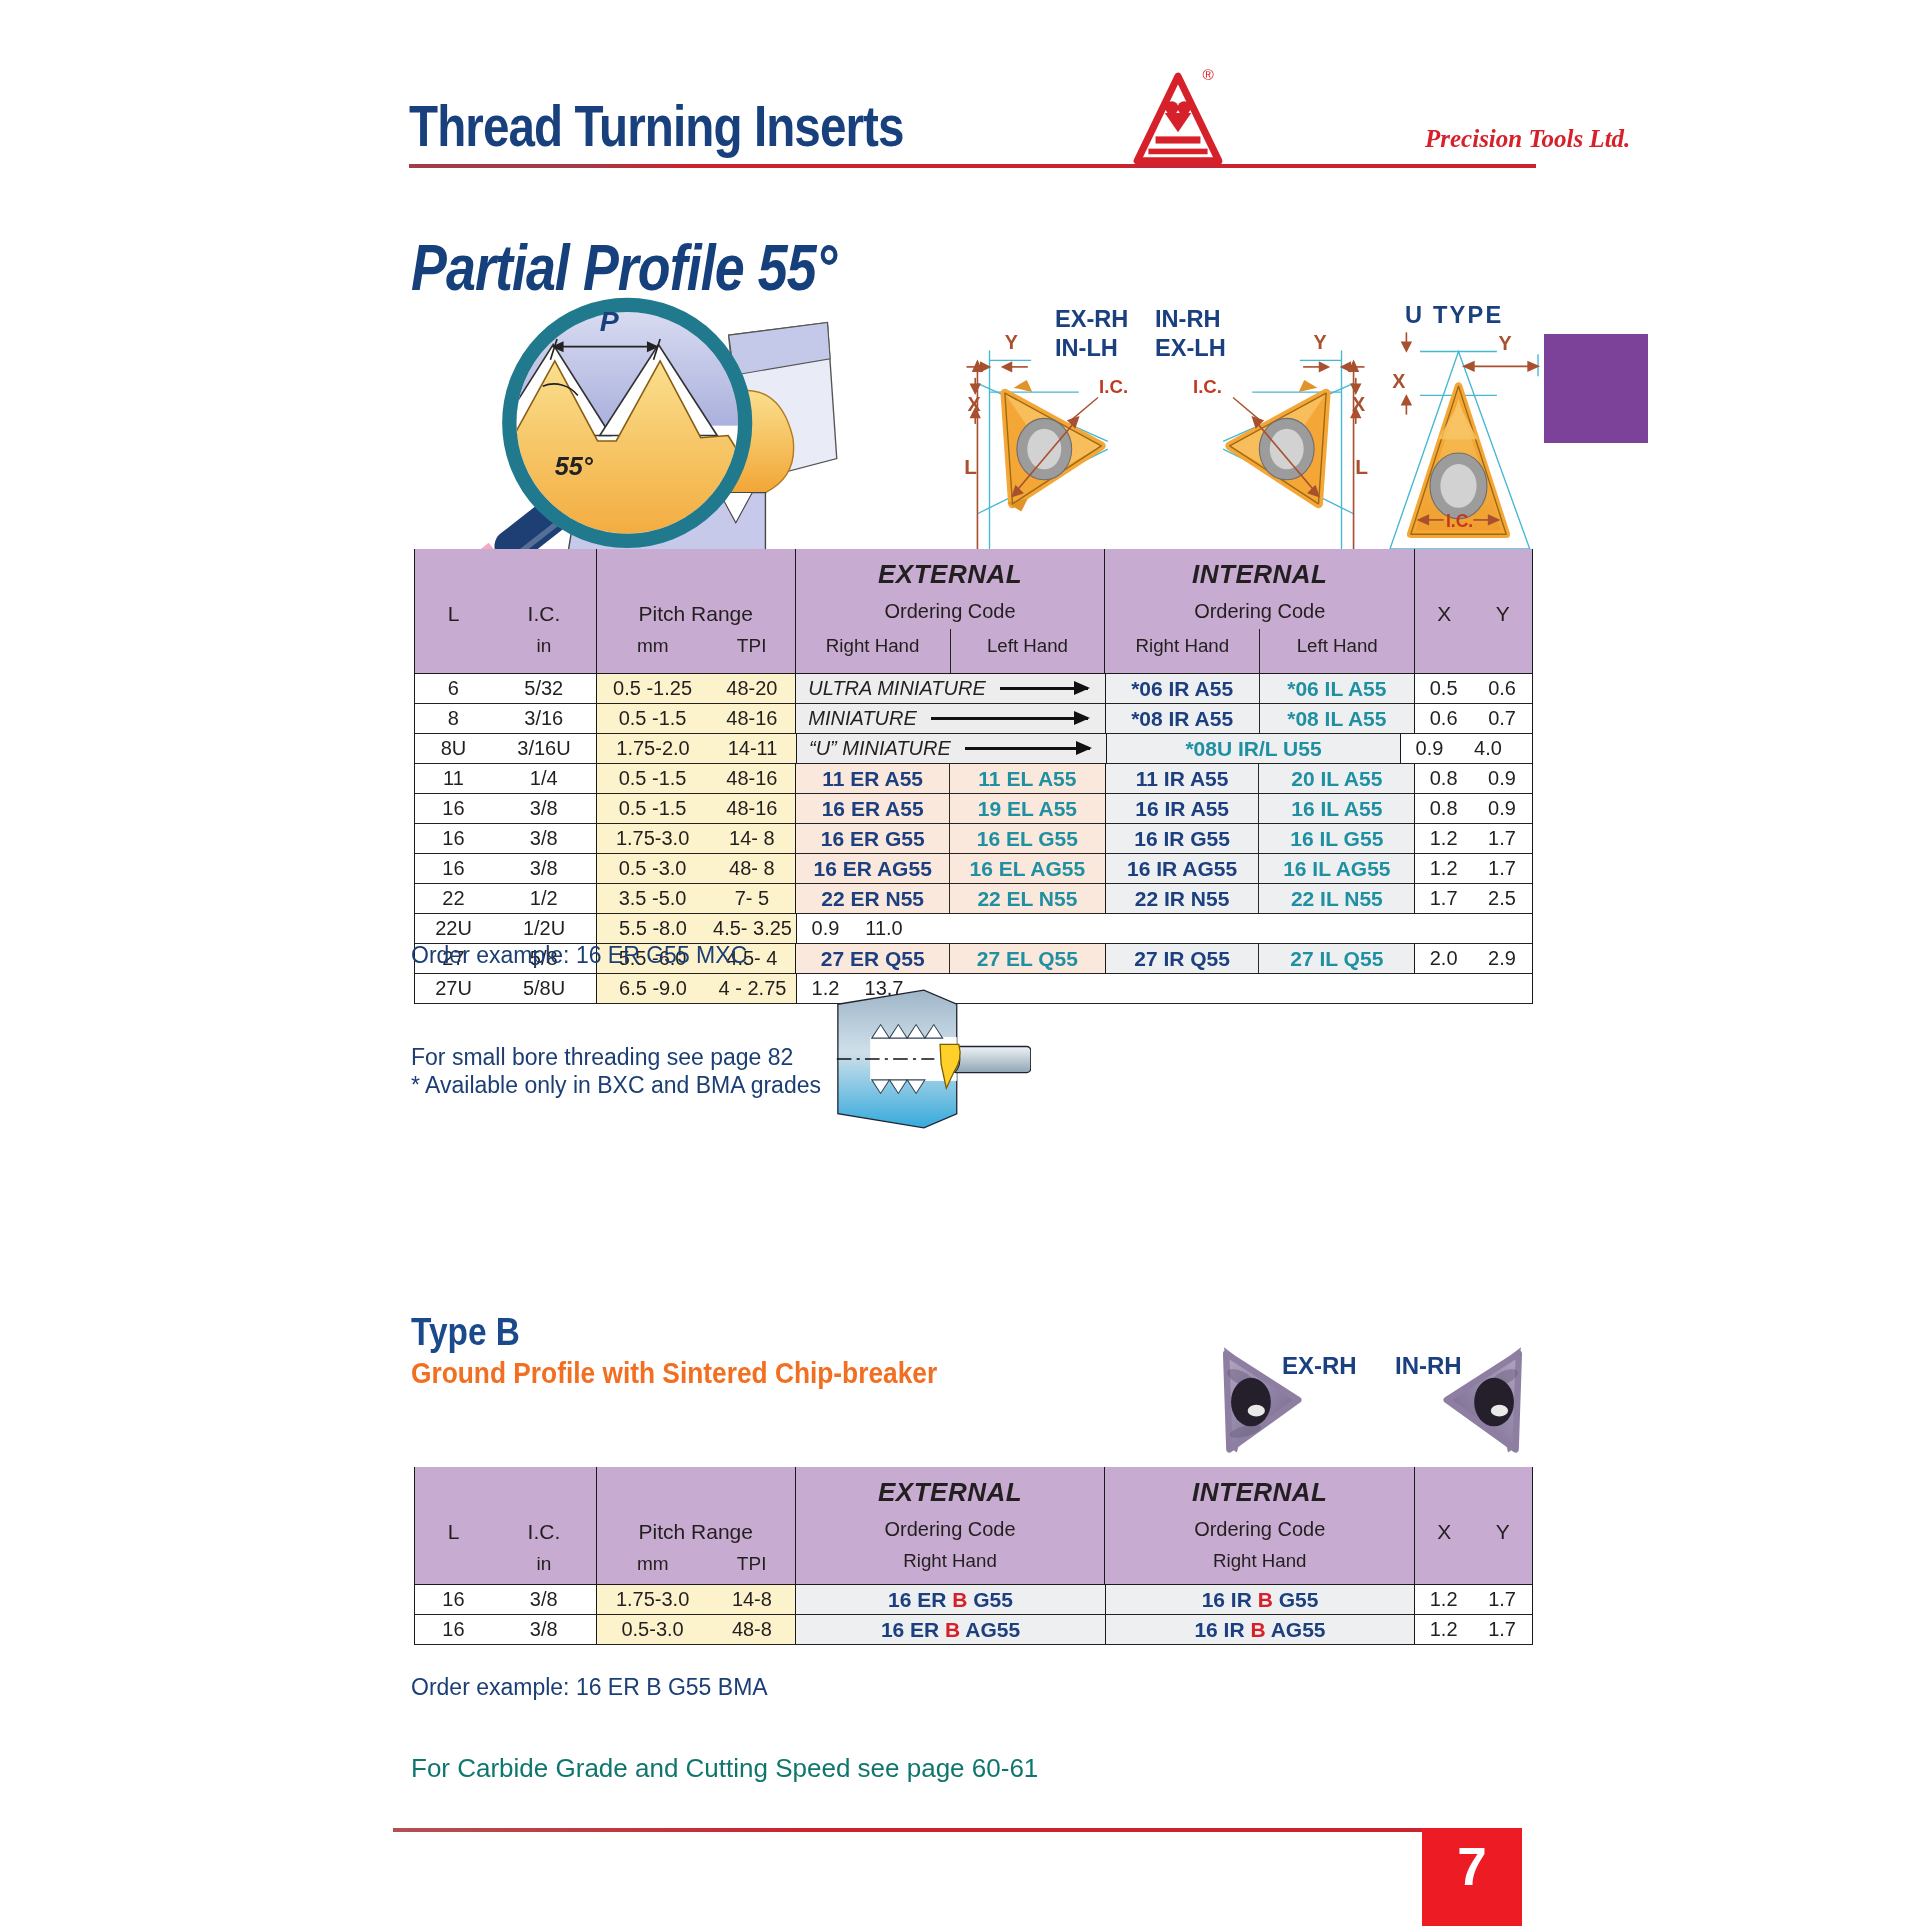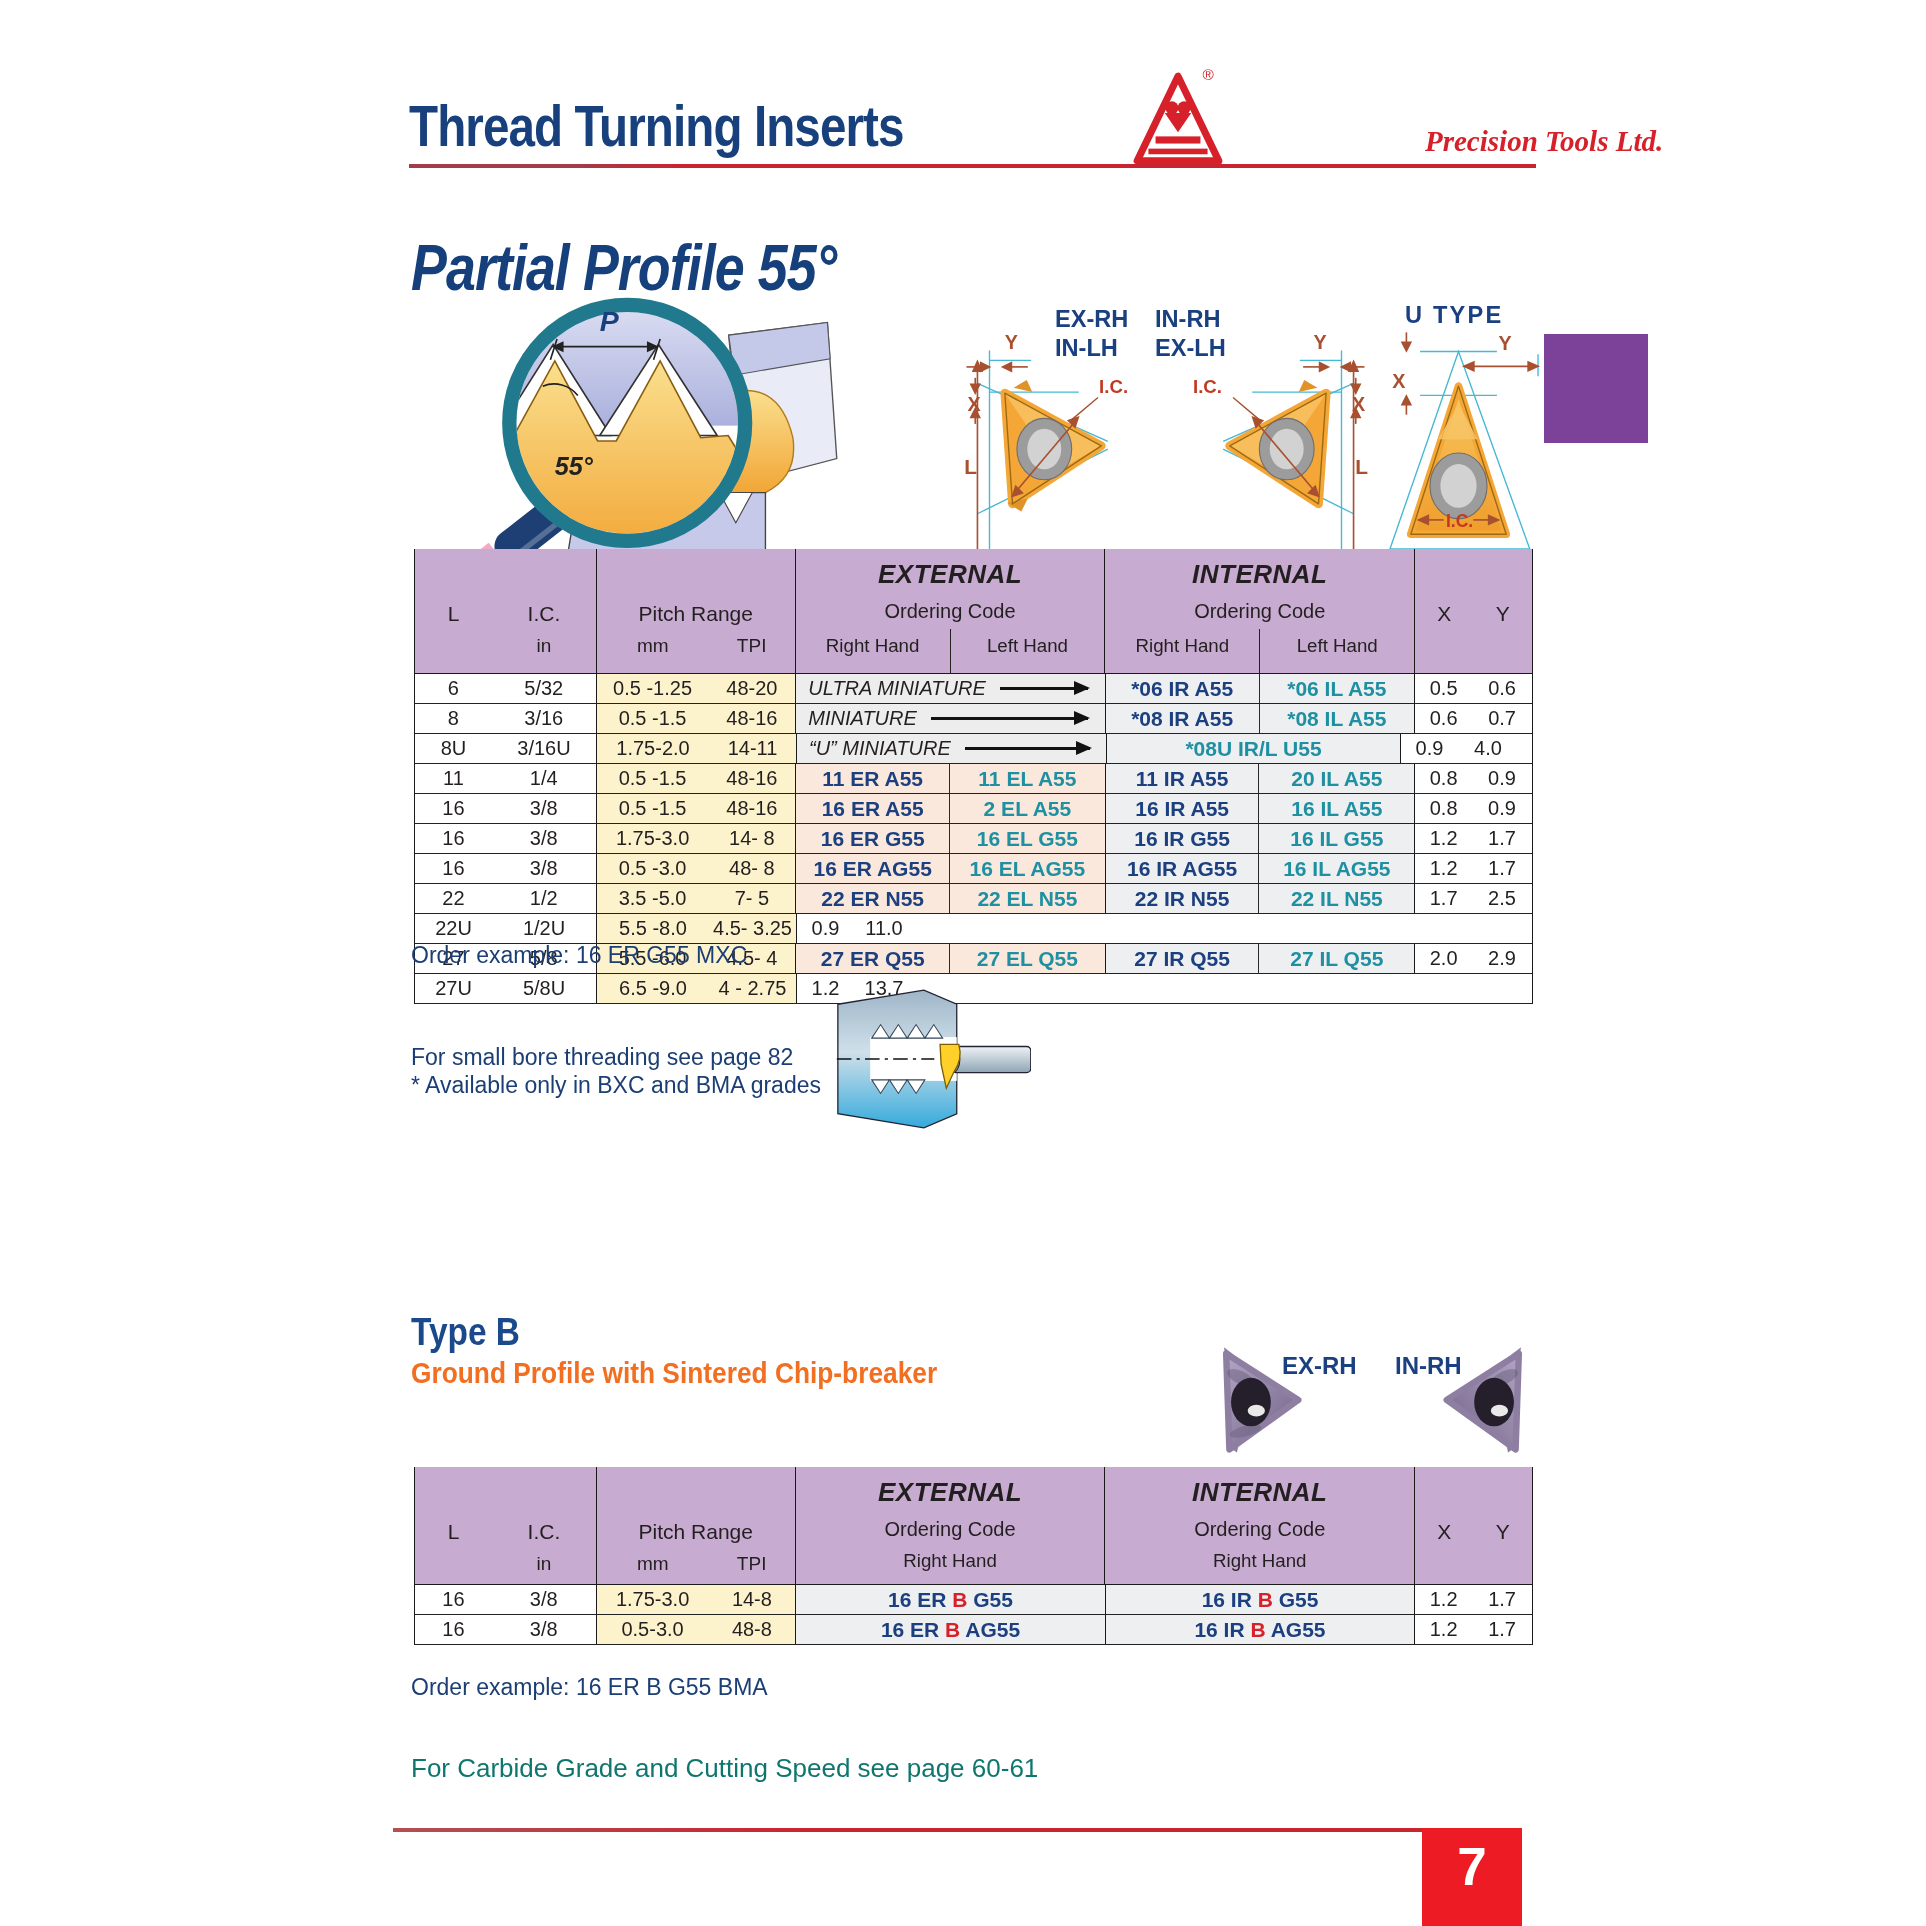--- a/index.html
+++ b/index.html
@@ -5,21 +5,21 @@
   html,body{margin:0;padding:0;background:#fff;}
   #page{position:relative;width:1926px;height:1926px;background:#fff;overflow:hidden;
         font-family:"Liberation Sans",sans-serif;color:#231f20;}
   .abs{position:absolute;}
   
   .main-title{left:409px;top:92px;font-size:58px;font-weight:bold;color:#17407c;
               transform:scaleX(.82);transform-origin:left top;white-space:nowrap;letter-spacing:-1.1px;}
   .brand-name{left:1229px;top:78px;font-family:"Liberation Serif",serif;font-style:italic;font-weight:bold;
               font-size:65px;color:#d6212a;white-space:nowrap;}
   .brand-suffix{left:1425px;top:125px;font-family:"Liberation Serif",serif;font-style:italic;font-weight:bold;
-              font-size:29px;color:#d6212a;white-space:nowrap;}
+              font-size:25px;color:#d6212a;white-space:nowrap;}
   .rule-red{left:409px;top:164px;width:1127px;height:3.8px;
             background:linear-gradient(90deg,#a23c48 0%,#a23c48 15%,#ca2430 24%,#ca2430 100%);}
   
   .sec1-heading{left:411px;top:231px;font-size:64px;font-weight:bold;font-style:italic;color:#15407c;
                 transform:scaleX(.84);transform-origin:left top;white-space:nowrap;letter-spacing:-1.1px;}
   .dia-label{position:absolute;font-size:23.6px;font-weight:bold;color:#1b4080;line-height:28.6px;white-space:nowrap;}
   .purple-tab{left:1544px;top:334px;width:104px;height:109px;background:#7c4199;}
   
   .tbl{position:absolute;left:414px;width:1119px;box-sizing:border-box;}
   .tbl-header{position:relative;display:flex;background:#c7abd0;box-sizing:border-box;
@@ -390,21 +390,21 @@
         </div>
         <div class="row">
           <div class="c " style="width:77px">16</div>
           <div class="c " style="width:104px">3/8</div>
           <div class="c yellow b3" style="width:113px">0.5 -1.5</div>
           <div class="c yellow" style="width:87px">48-16</div>
           <div class="c peach b3" style="width:154px">
             <span class="navy">16 ER A55</span>
           </div>
           <div class="c peach b2" style="width:156px">
-            <span class="teal">2 EL A55</span>
+            <span class="teal">19 EL A55</span>
           </div>
           <div class="c gray b3" style="width:154px">
             <span class="navy">16 IR A55</span>
           </div>
           <div class="c gray b2" style="width:156px">
             <span class="teal">16 IL A55</span>
           </div>
           <div class="c b3" style="width:58px">0.8</div>
           <div class="c " style="width:60px">0.9</div>
         </div>

